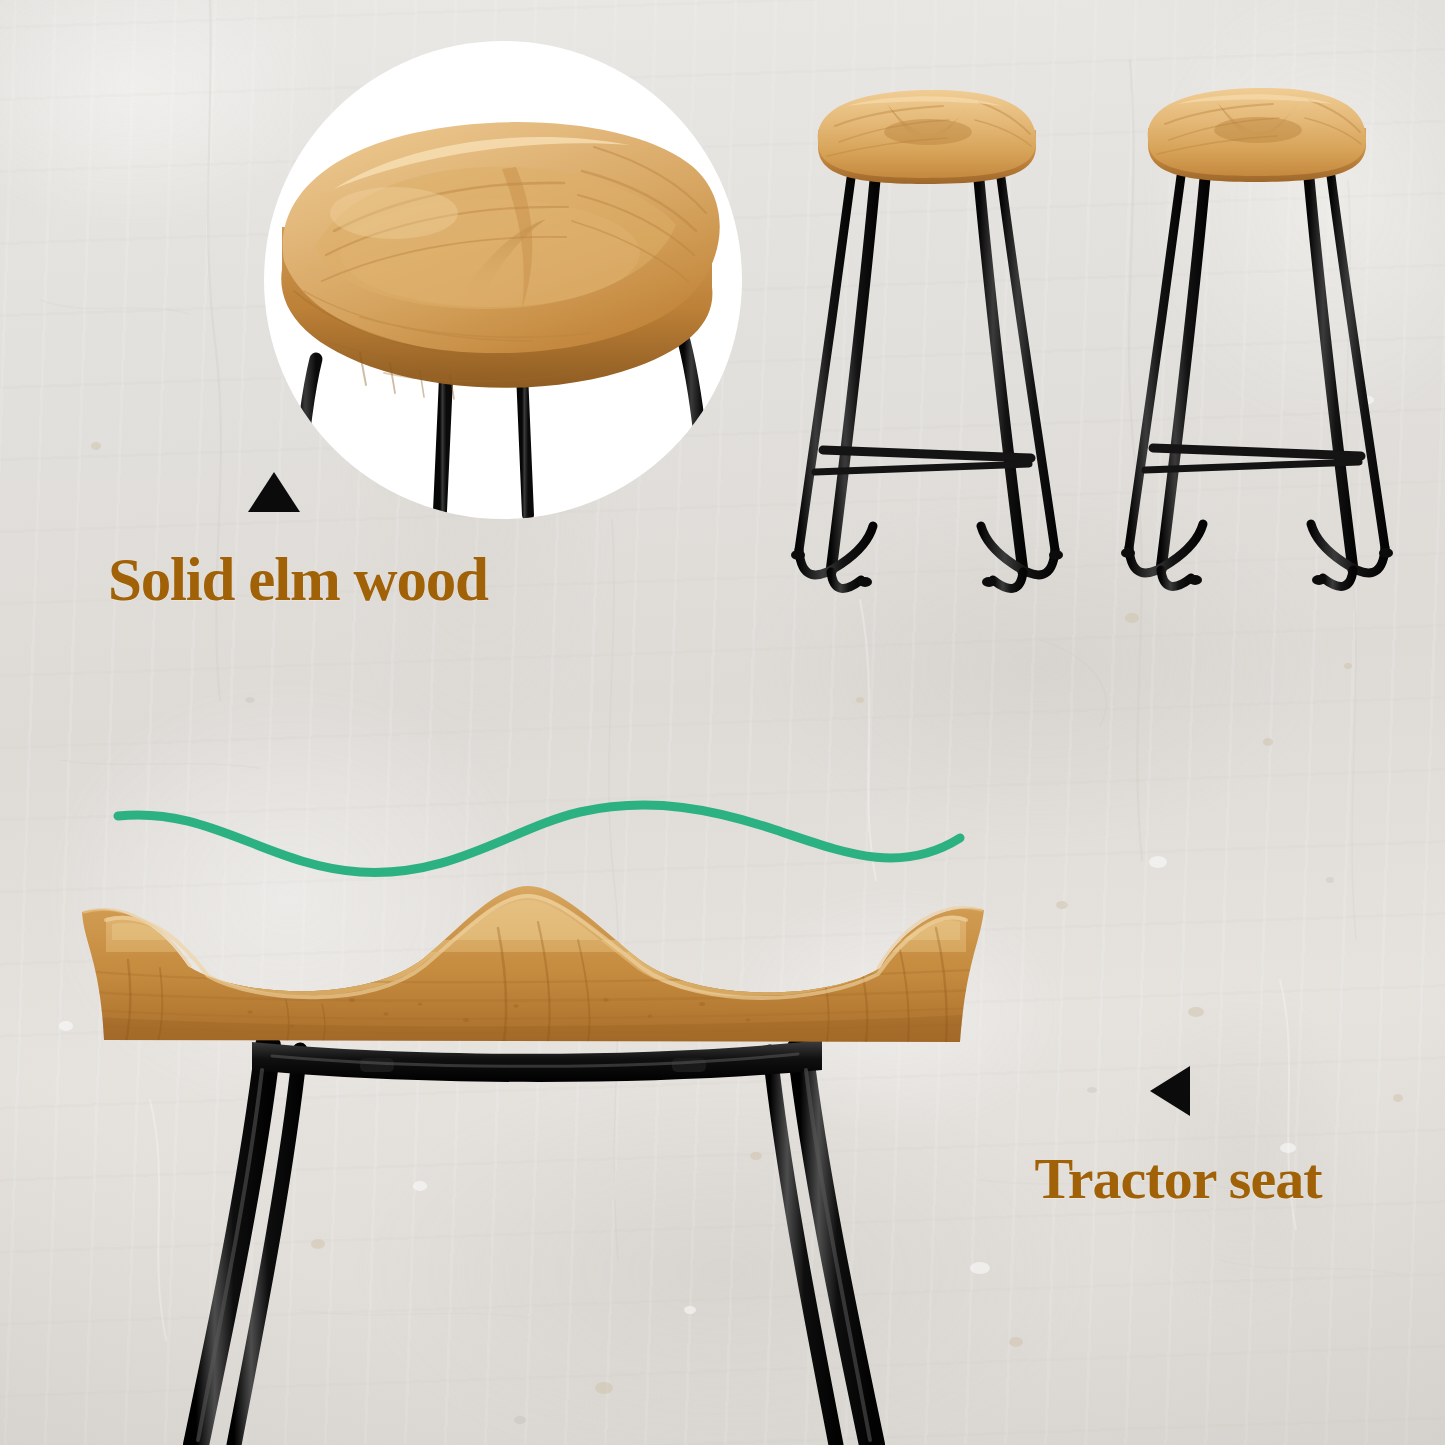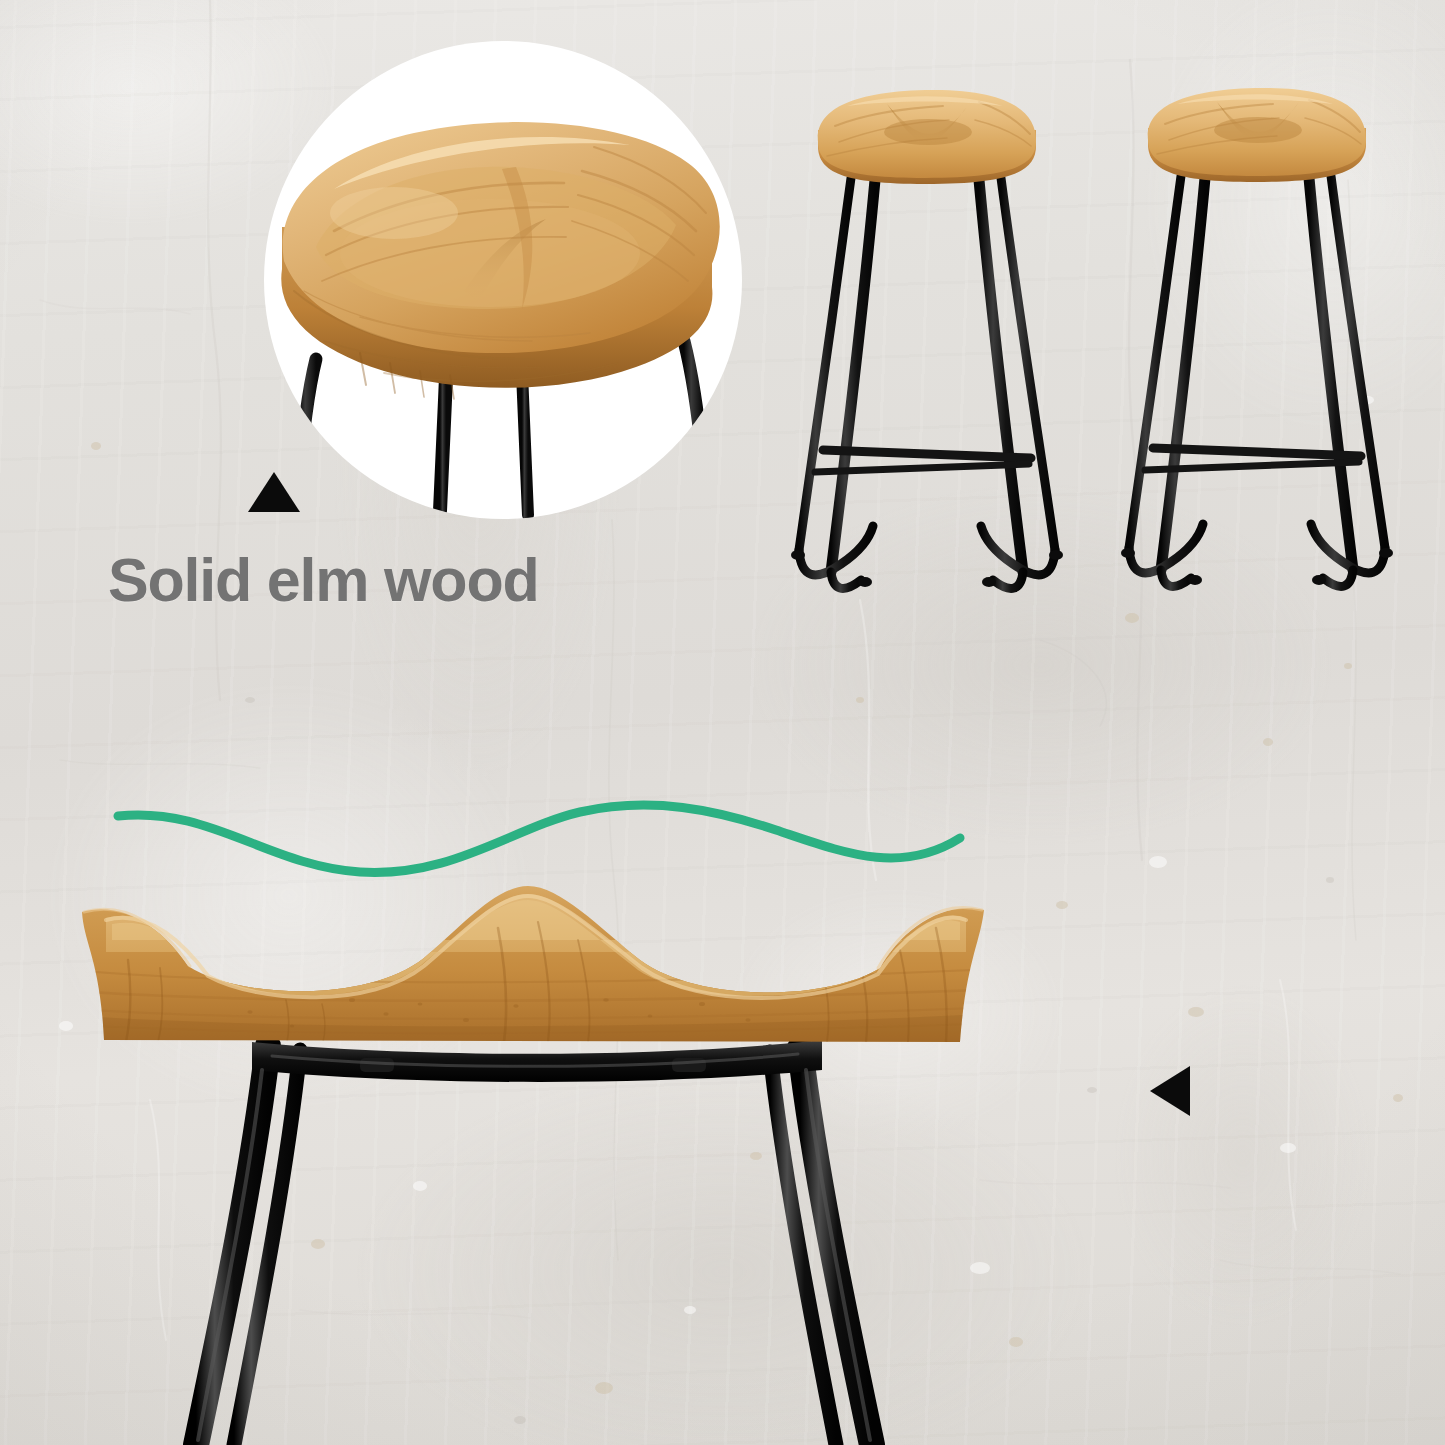--- a/index.html
+++ b/index.html
@@ -59,22 +59,22 @@
     border-bottom:40px solid #0b0b0b;
   }
   .tri-left{
     position:absolute;width:0;height:0;
     border-top:25px solid transparent;border-bottom:25px solid transparent;
     border-right:40px solid #0b0b0b;
   }
 
   
   .caption{
-    position:absolute;color:#737373;font-weight:bold;
-    font-family:Liberation Sans, sans-serif;
+    position:absolute;color:#a16207;font-weight:bold;
+    font-family:Liberation Serif, serif;
     letter-spacing:-1.2px;line-height:1.06;
     text-shadow:0 1px 0 rgba(255,255,255,.22);
   }
   #caption-left{left:108px;top:548px;font-size:61px;}
   #caption-right{left:968px;top:1148px;font-size:58px;text-align:center;width:420px;letter-spacing:-1px;}
   .caption .line{display:block;white-space:nowrap;}
 
   
   .stage{position:absolute;inset:0;width:1445px;height:1445px;pointer-events:none;}
 </style>
@@ -315,20 +315,21 @@
   </div>
 
   <div class="tri-up" style="left:248px;top:472px;"></div>
   <div class="tri-left" style="left:1150px;top:1066px;"></div>
 
   <div id="caption-left" class="caption">
     <span class="line">Solid elm wood</span>
   </div>
 
   <div id="caption-right" class="caption">
+    <span class="line">Tractor seat</span>
   </div>
 
   <svg class="stage" viewBox="0 0 1445 1445">
     <path d="M118 816
              C210 806 268 866 360 872
              C452 878 512 828 580 812
              C652 796 716 810 776 830
              C842 852 900 876 960 838" fill="none" stroke="#2cb183" stroke-width="9" stroke-linecap="round"></path>
   </svg>
 

